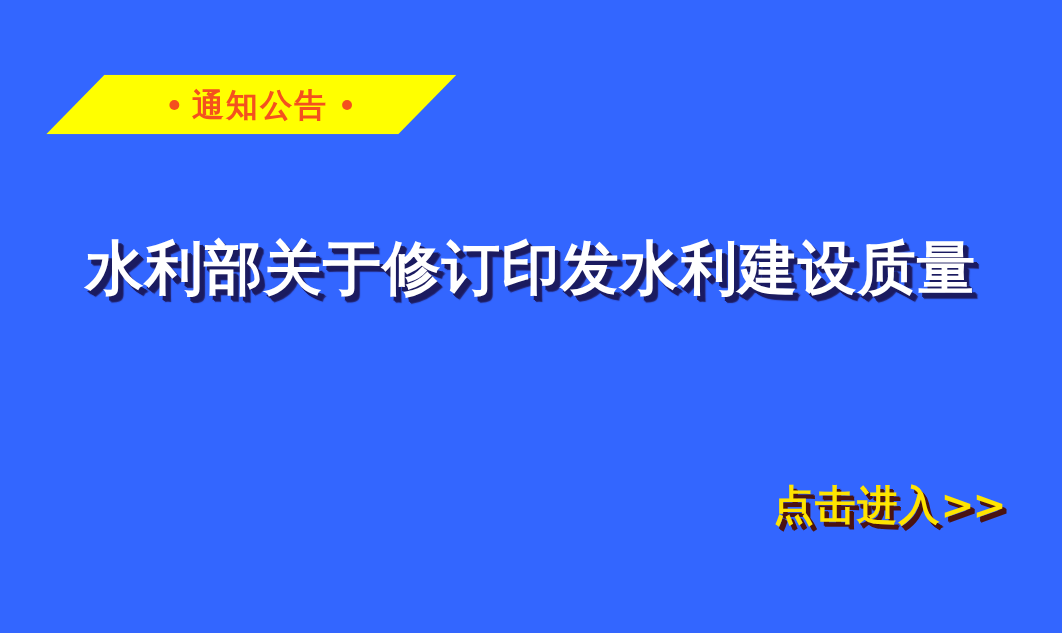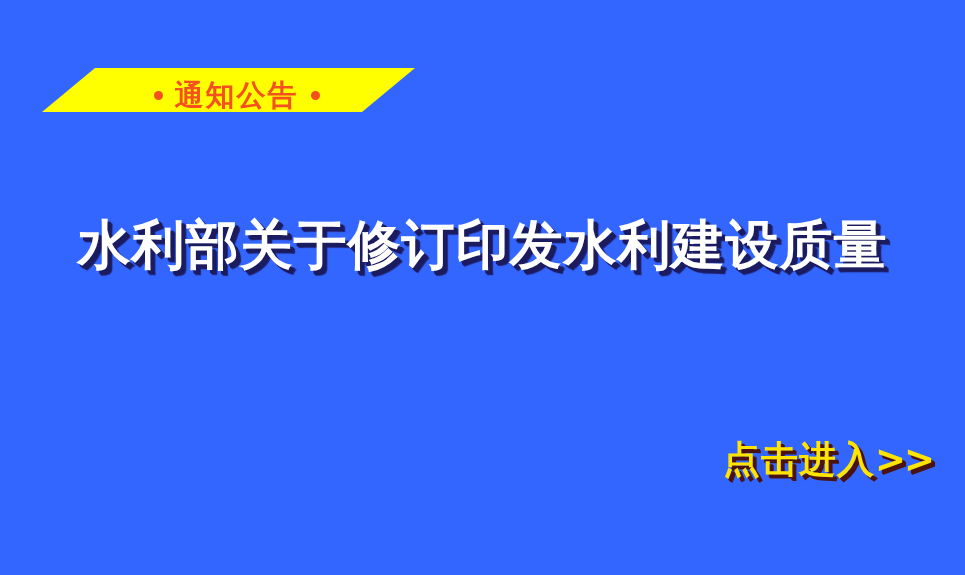--- a/index.html
+++ b/index.html
@@ -21,21 +21,21 @@
     height: 575px;
     background: #3366ff;
   }
 
   
   .banner-wrap {
     position: absolute;
     left: 42px;
     top: 68px;
     width: 373px;
-    height: 44px;
+    height: 54px;
   }
   .banner-shape {
     position: absolute;
     left: 0;
     top: 0;
     width: 100%;
     height: 100%;
   }
   .banner-label {
     position: absolute;
@@ -90,21 +90,21 @@
   .headline .hl-line {
     display: block;
   }
 
   
   .enter-link {
     position: absolute;
     left: 0;
     top: 436px;
     width: 965px;
-    padding-right: 32px;
+    padding-right: 52px;
     box-sizing: border-box;
     text-align: right;
     font-family: "DejaVu Serif", "Liberation Serif", serif;
     font-weight: bold;
     font-size: 37px;
     line-height: 46px;
     color: #ffe400;
     letter-spacing: 1px;
     text-shadow:
       3px 3px 0 #4a1313,

